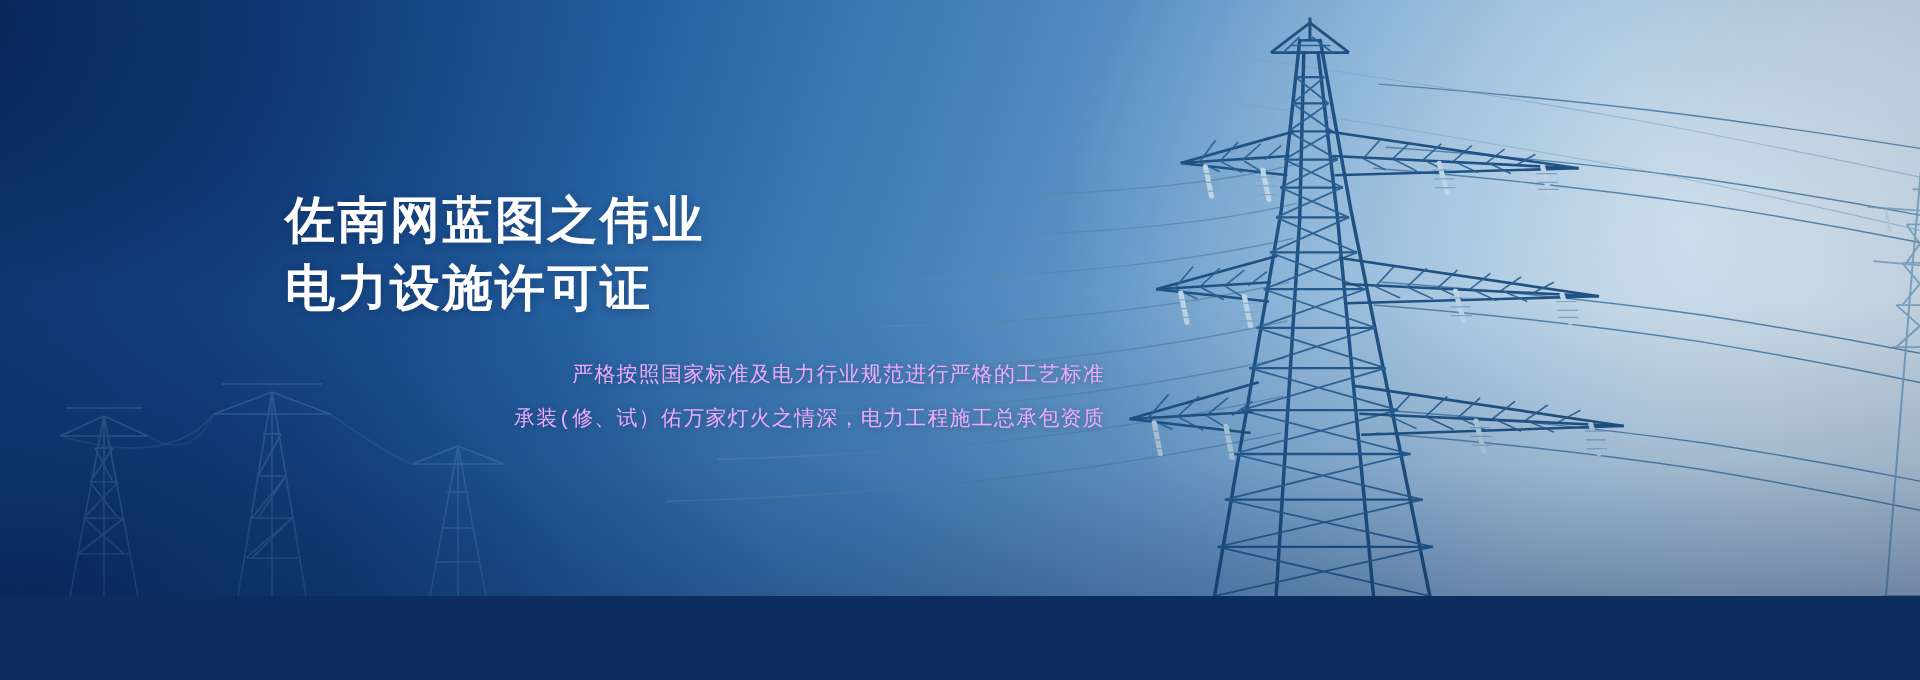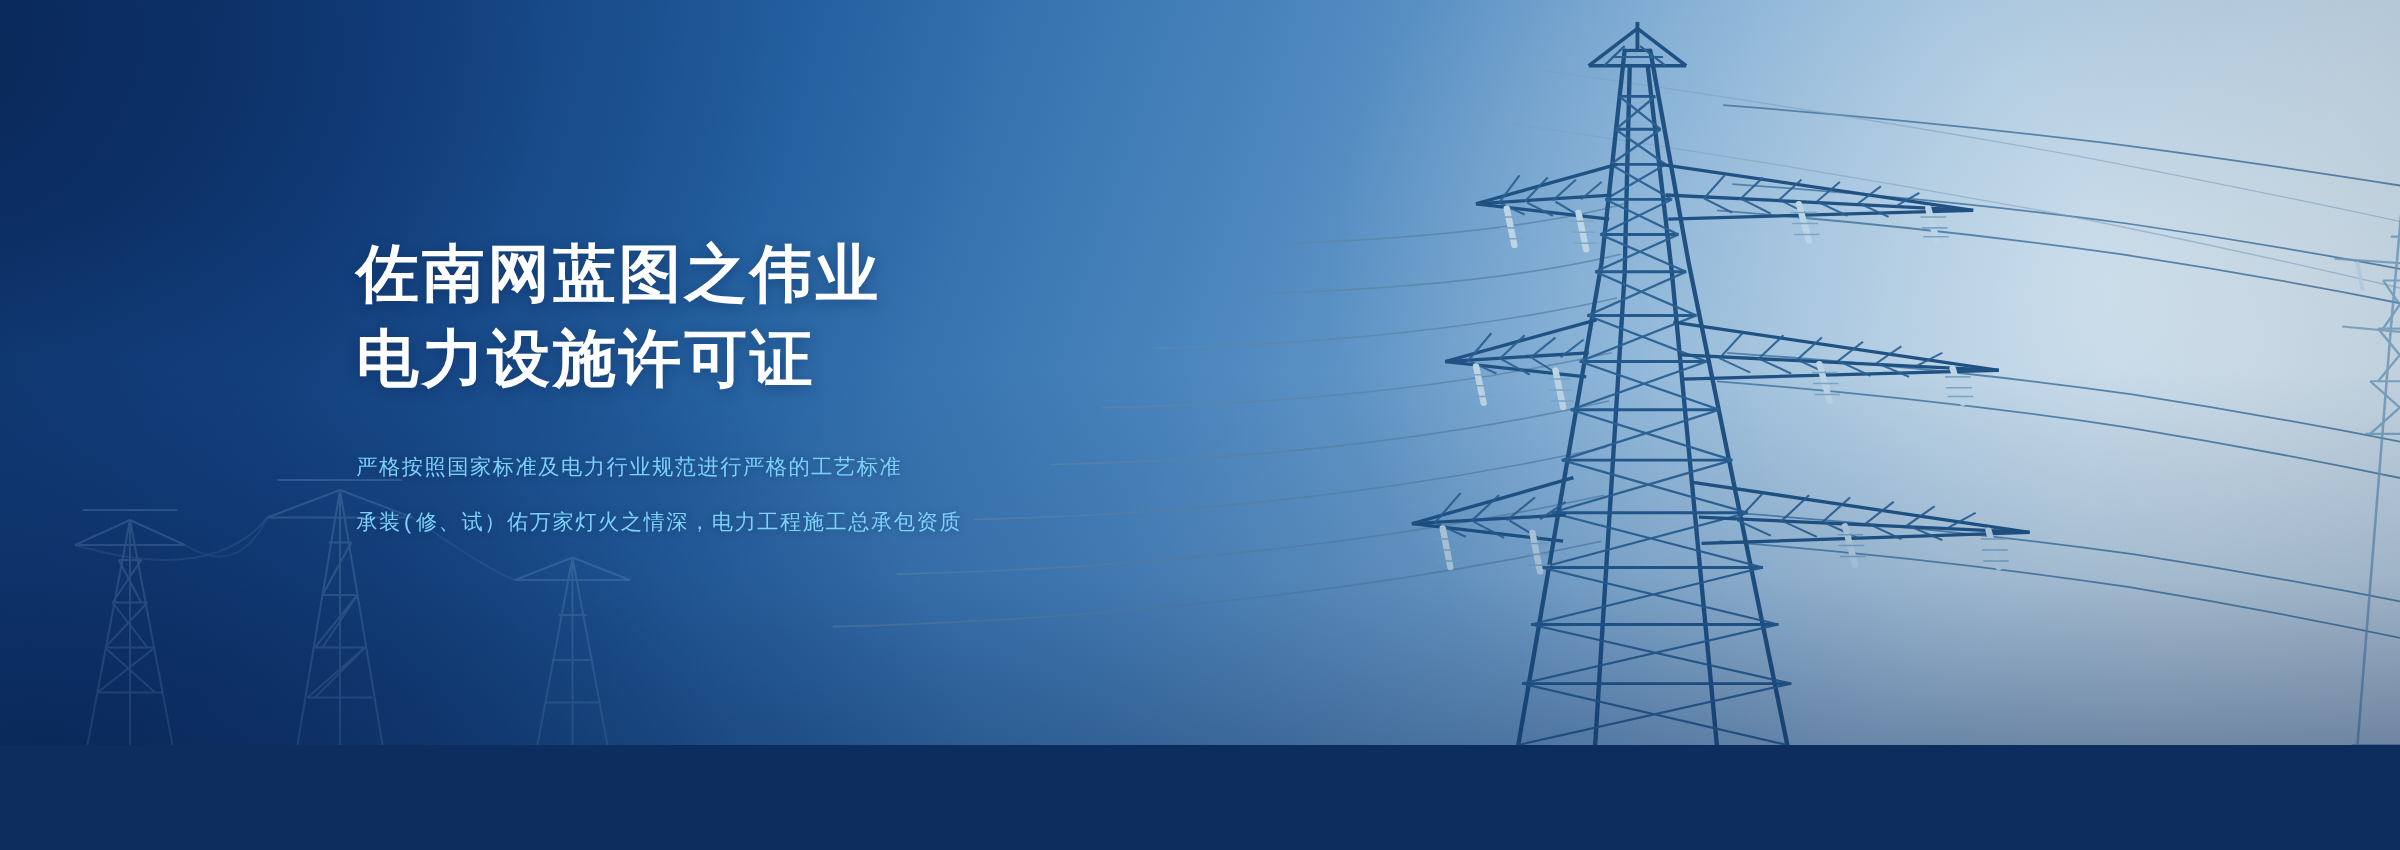--- a/index.html
+++ b/index.html
@@ -113,27 +113,28 @@
   .headline {
     color: #ffffff;
     font-size: 50px;
     font-weight: bold;
     line-height: 68px;
     letter-spacing: 2.5px;
     text-shadow: 0 2px 10px rgba(6,30,70,0.38);
     white-space: nowrap;
   }
   .subline {
-    color: #7dd3fc;
-    font-size: 17px;
+    color: #f0abfc;
+    font-size: 21px;
     font-weight: normal;
     line-height: 44px;
     letter-spacing: 1.2px;
     text-shadow: 0 1px 6px rgba(6,30,70,0.34);
     white-space: nowrap;
+    text-align: right;
   }
   .sub-block { margin-top: 28px; }
 </style>
 </head>
 <body>
 
 <div id="banner">
 
   <div class="bg-base"></div>
   <div class="bg-tl-dark"></div>

